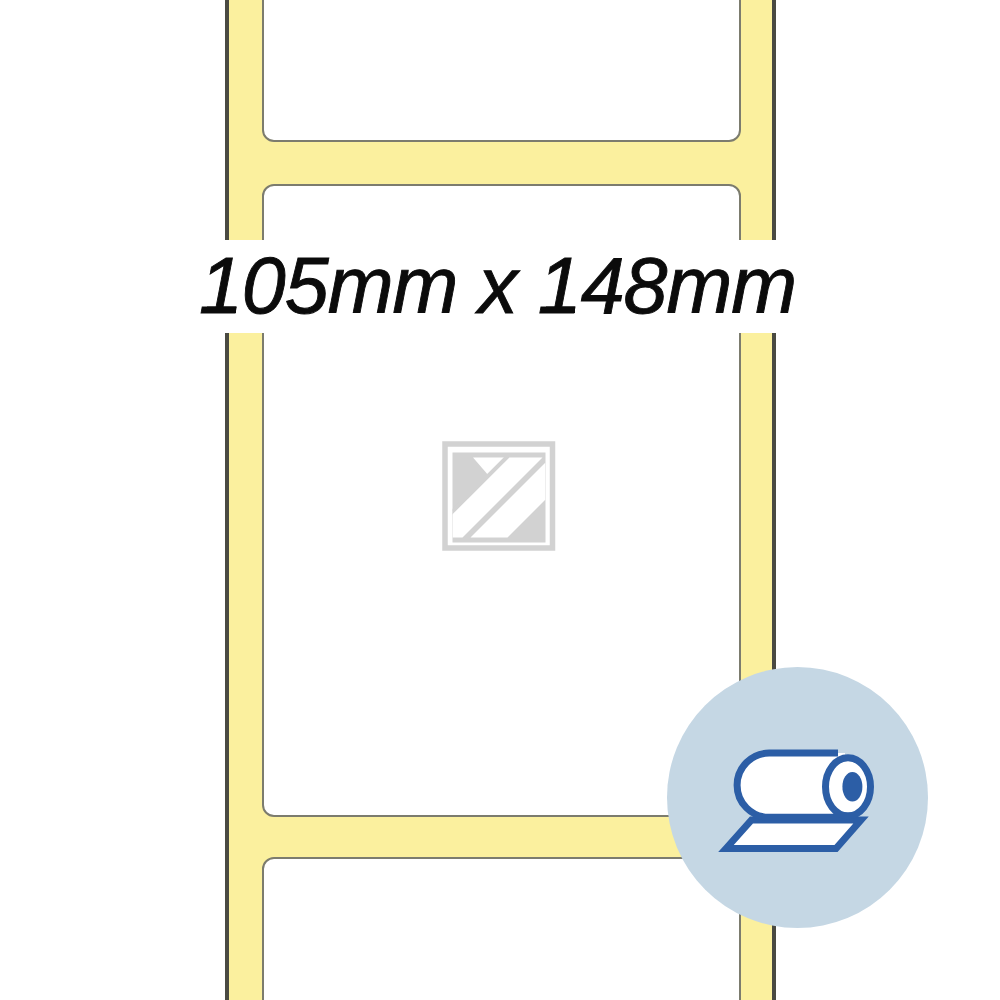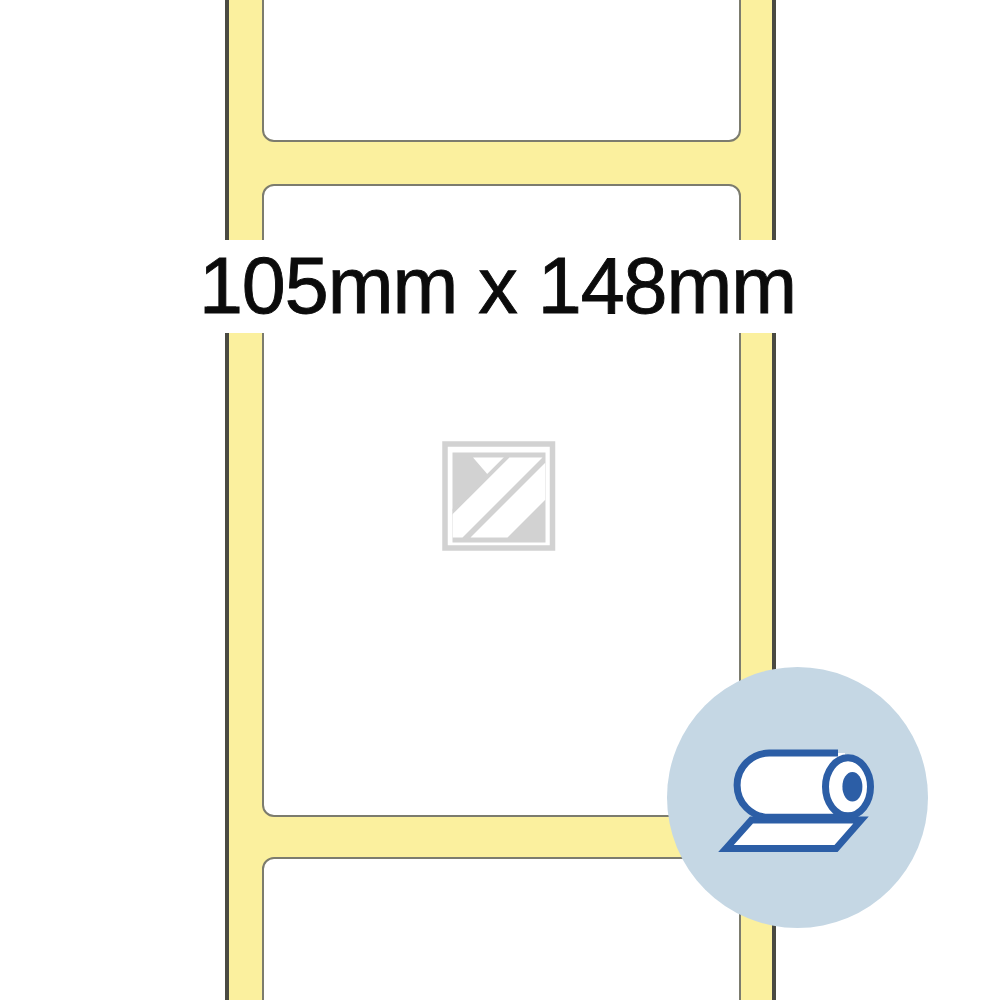--- a/index.html
+++ b/index.html
@@ -2,21 +2,21 @@
 <html><head>
 <meta charset="utf-8">
 <style>
   html,body{margin:0;padding:0;}
   body{width:1000px;height:1000px;background:#ffffff;overflow:hidden;
        font-family:"Liberation Sans", sans-serif;}
   .abs{position:absolute;}
 </style>
 </head>
 <body>
-<div style="position:relative;width:1000px;height:1000px;">
+<div style="position:relative;width:1000px;height:1000px;font-style:italic;">
 
   <div class="abs" style="left:225px;top:0;width:551px;height:1000px;background:#fbf09e;"></div>
 
   <div class="abs" style="left:225px;top:0;width:4px;height:1000px;background:#4a4a42;"></div>
 
   <div class="abs" style="left:772px;top:0;width:4px;height:1000px;background:#4a4a42;"></div>
 
   <div class="abs" style="left:261.5px;top:-30px;width:479px;height:172px;background:#ffffff;border:2.2px solid #7c7c6e;border-radius:12px;box-sizing:border-box;"></div>
 
   <div class="abs" style="left:261.5px;top:184px;width:479px;height:633px;background:#ffffff;border:2.2px solid #7c7c6e;border-radius:12px;box-sizing:border-box;"></div>

